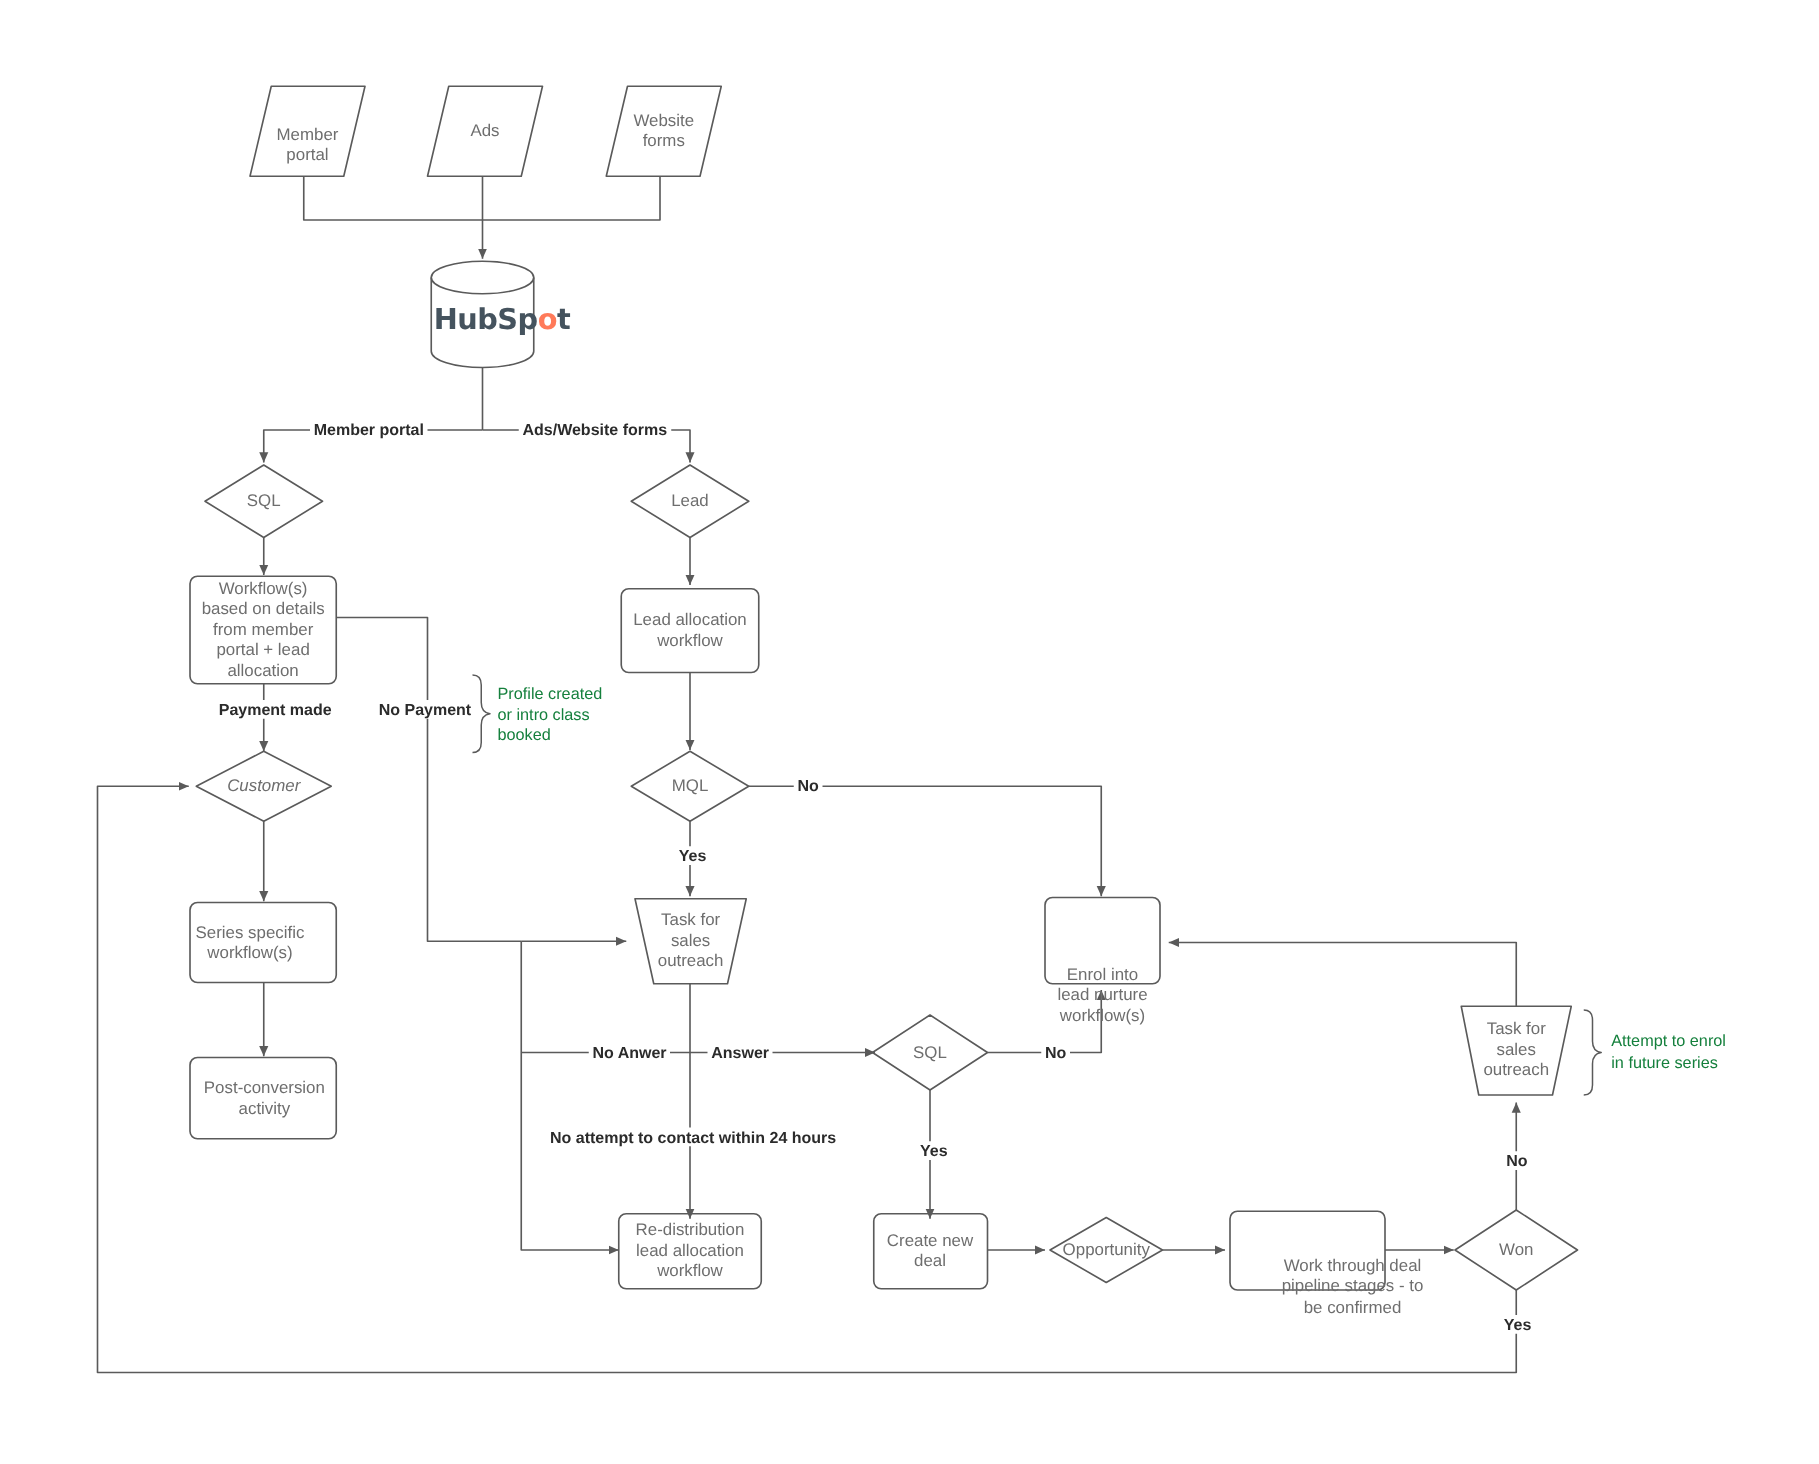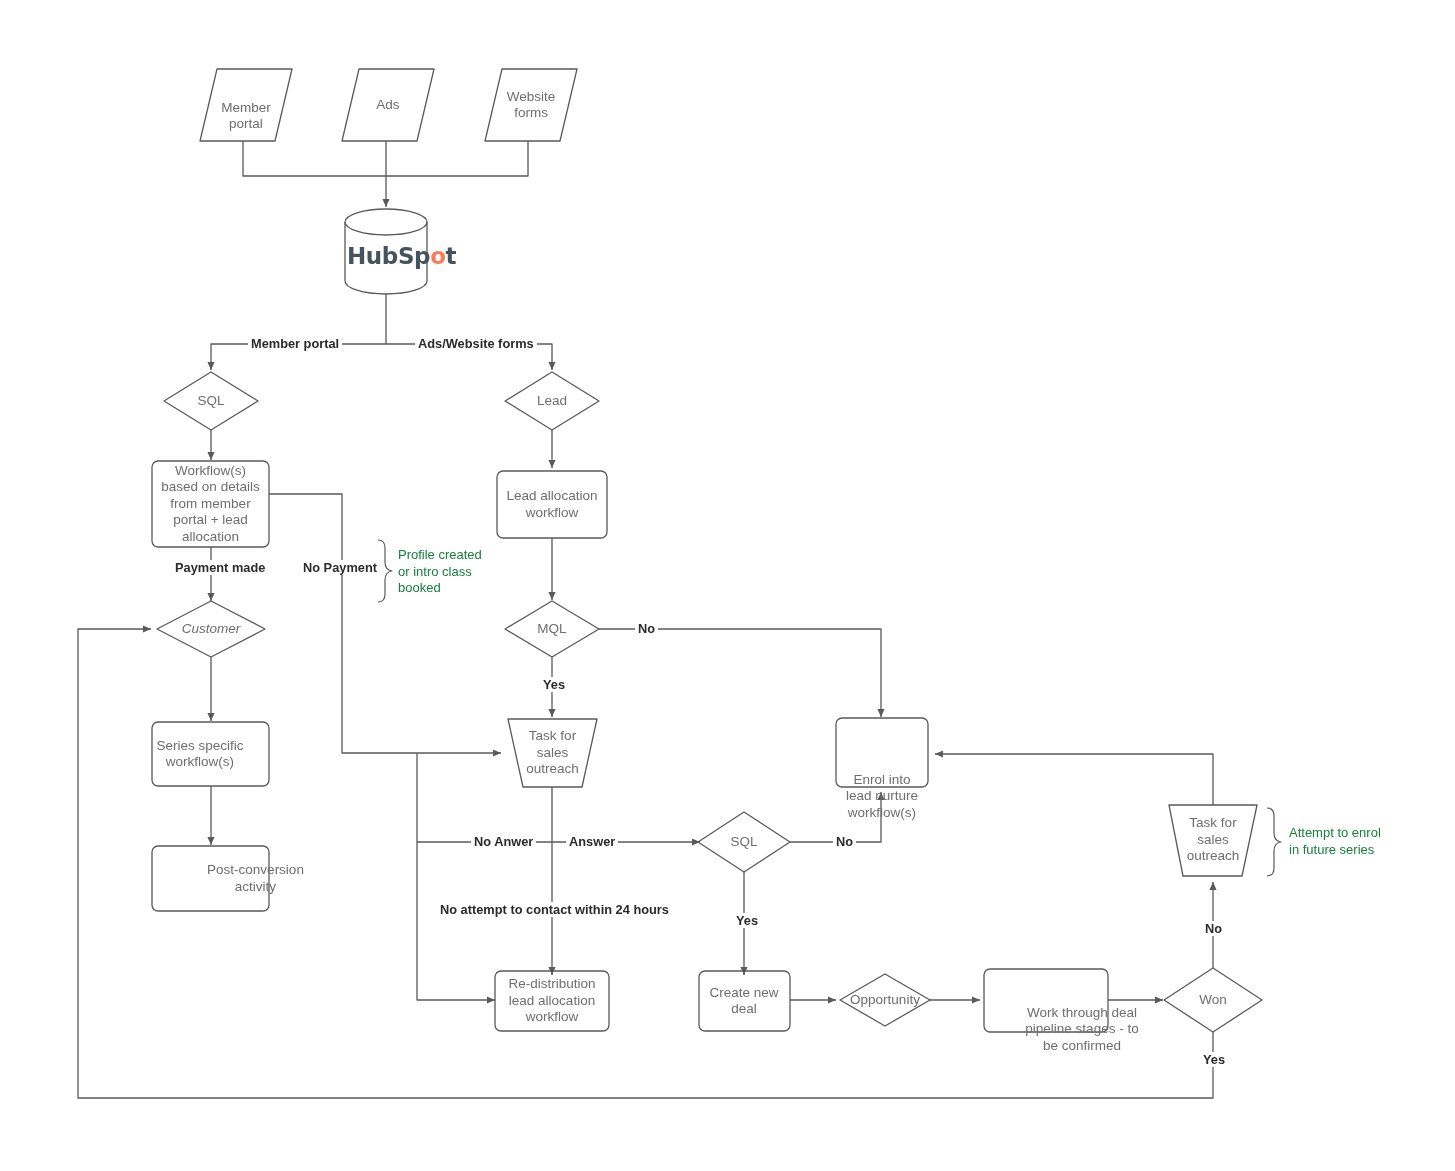--- a/index.html
+++ b/index.html
@@ -166,21 +166,21 @@
   <div class="node-label" style="left:508px;top:721px;width:89px;height:64px;">Task for
 sales
 outreach</div>
   <div class="node-label" style="left:836px;top:718px;width:92px;height:69px;margin-top:44px;">Enrol into
 lead nurture
 workflow(s)</div>
   <div class="node-label" style="left:1169px;top:807px;width:88px;height:66px;">Task for
 sales
 outreach</div>
 
-  <div class="node-label" style="left:152px;top:846px;width:119px;height:65px;padding-left:44px;">Post-conversion
+  <div class="node-label" style="left:152px;top:846px;width:119px;height:65px;">Post-conversion
 activity</div>
   <div class="node-label" style="left:698px;top:812px;width:92px;height:60px;">SQL</div>
 
   <div class="node-label" style="left:495px;top:971px;width:114px;height:60px;">Re-distribution
 lead allocation
 workflow</div>
   <div class="node-label" style="left:699px;top:971px;width:90px;height:60px;">Create new
 deal</div>
   <div class="node-label" style="left:840px;top:974px;width:90px;height:52px;">Opportunity</div>
   <div class="node-label" style="left:984px;top:998px;width:124px;height:63px;padding-left:36px;">Work through deal

